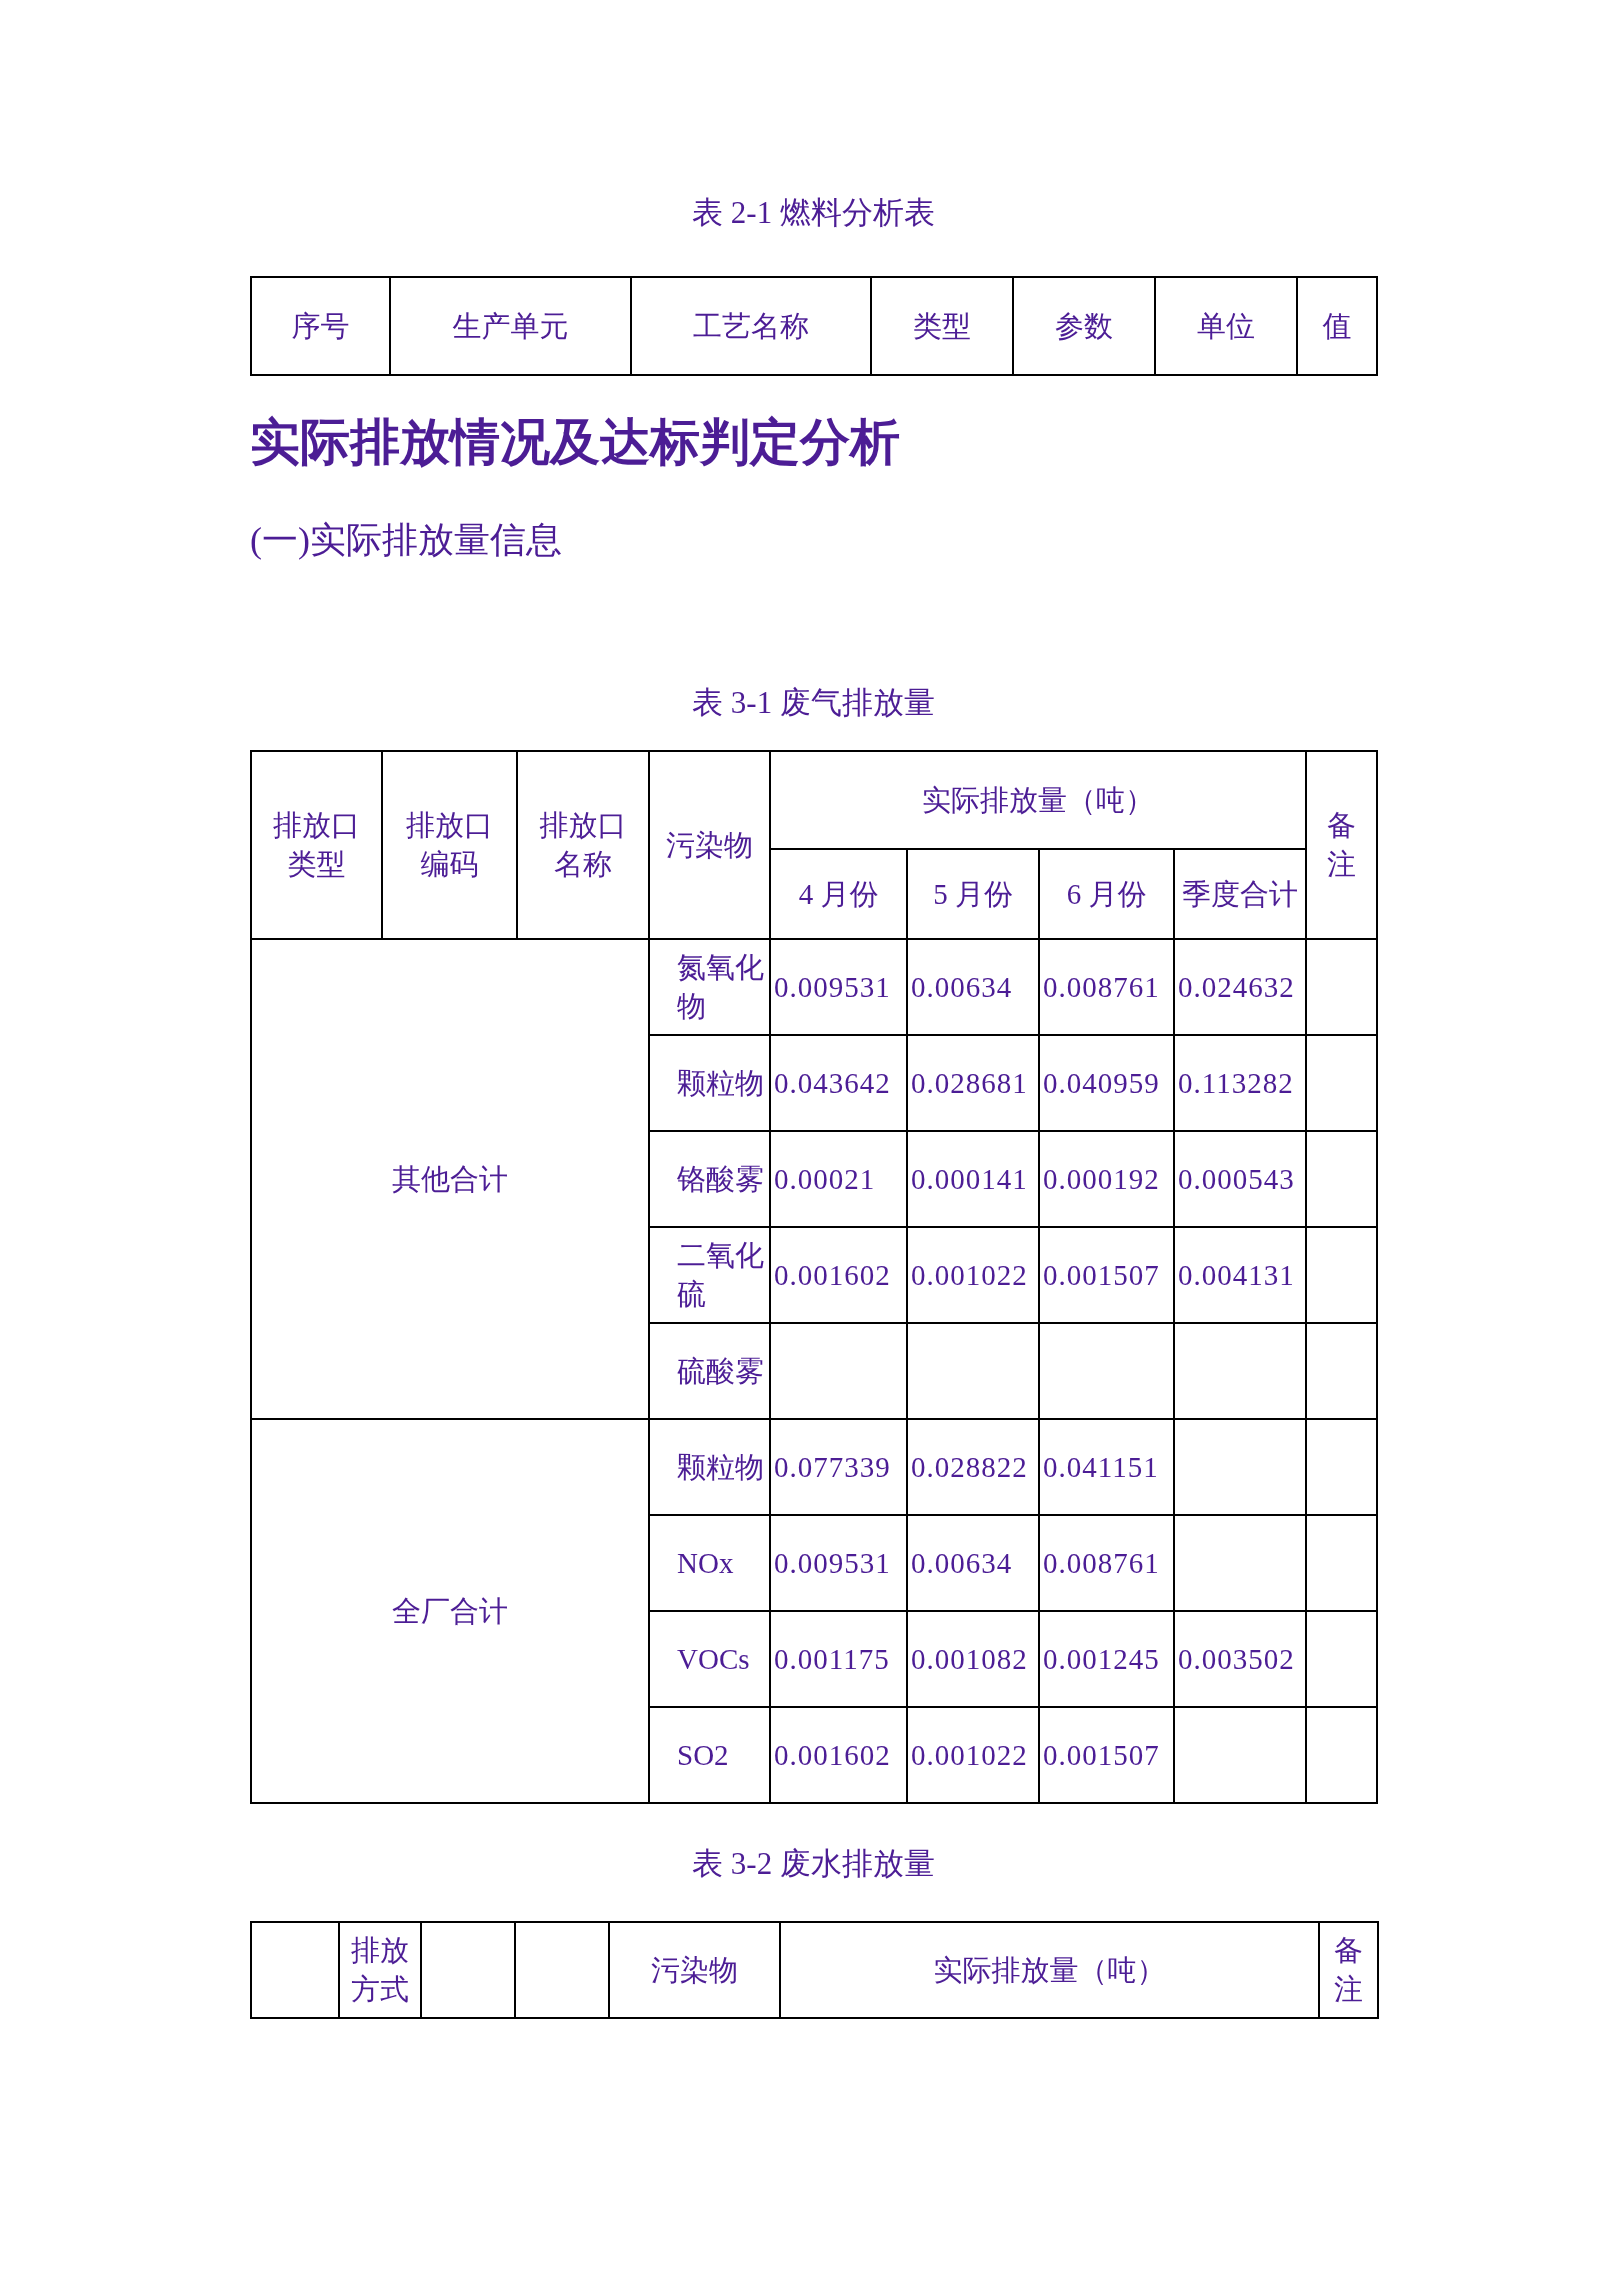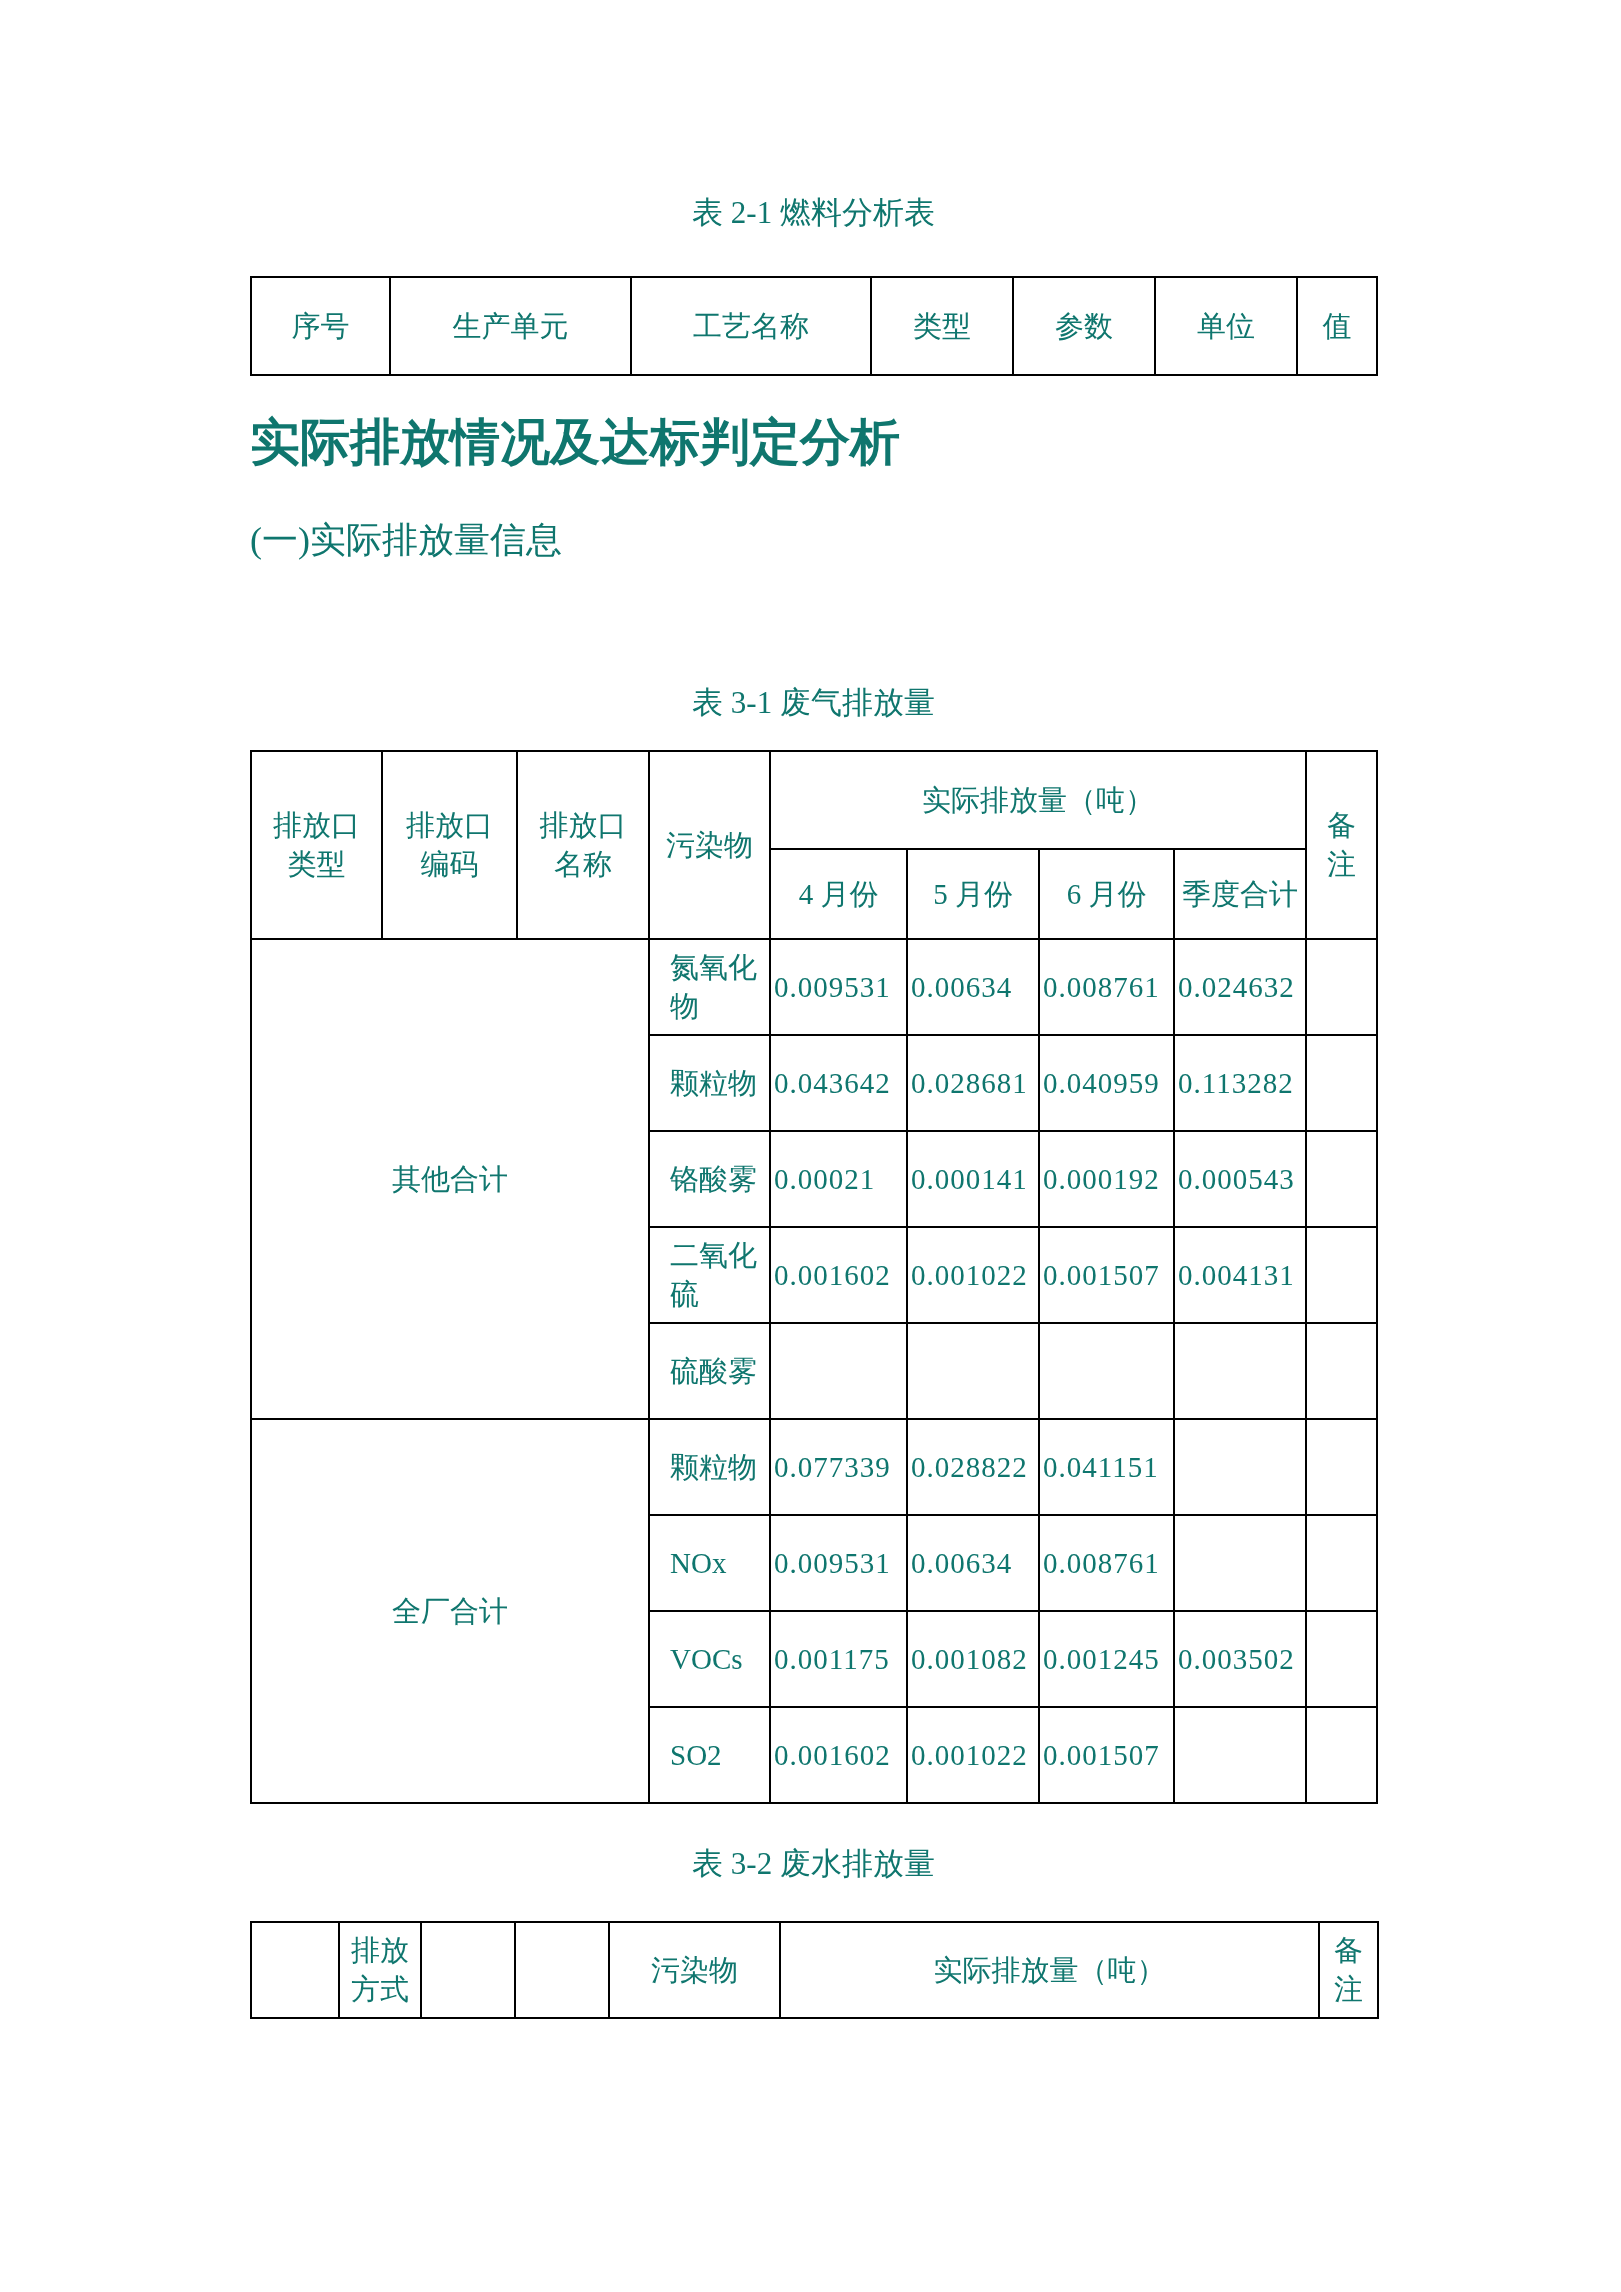--- a/index.html
+++ b/index.html
@@ -2,21 +2,21 @@
 <html><head>
 <meta charset="utf-8">
 <style>
   * { margin:0; padding:0; box-sizing:border-box; }
   html, body { background:#e8e8e8; }
   .page {
     position:relative;
     width:1621px; height:2293px;
     margin:0 auto;
     background:#ffffff;
-    color:#0f766e;
+    color:#4c1d95;
     font-family:"Liberation Serif","DejaVu Serif",serif;
     display:flex; flex-direction:column; align-items:flex-start;
     overflow:hidden;
   }
   .caption {
     width:1127px; margin-left:250px;
     text-align:center;
     font-size:31px; line-height:41px;
     white-space:pre-line;
   }
@@ -57,21 +57,21 @@
   table.t21 { margin-top:43px;border-radius:19px; }
   table.t31 { margin-top:27.4px; }
   table.t32 { margin-top:37px; }
 
   .t21 tr { height:98px; }
   .t31 tr.hrow1 { height:98px; }
   .t31 tr.hrow2 { height:90px; }
   .t31 tr.body-row { height:96px; }
   .t32 tr { height:96px;margin-top:12px; }
 
-  .t31 td.pollutant { text-align:left; padding-left:20px; }
+  .t31 td.pollutant { text-align:left; padding-left:27px; }
   .t31 td.num { text-align:left; padding-left:3px; letter-spacing:1px; }
   .t31 td.group-cell { text-align:center; }
 </style>
 </head>
 <body>
 
 <div class="page">
 
   <div class="caption cap-21">表 2-1 燃料分析表</div>
 

